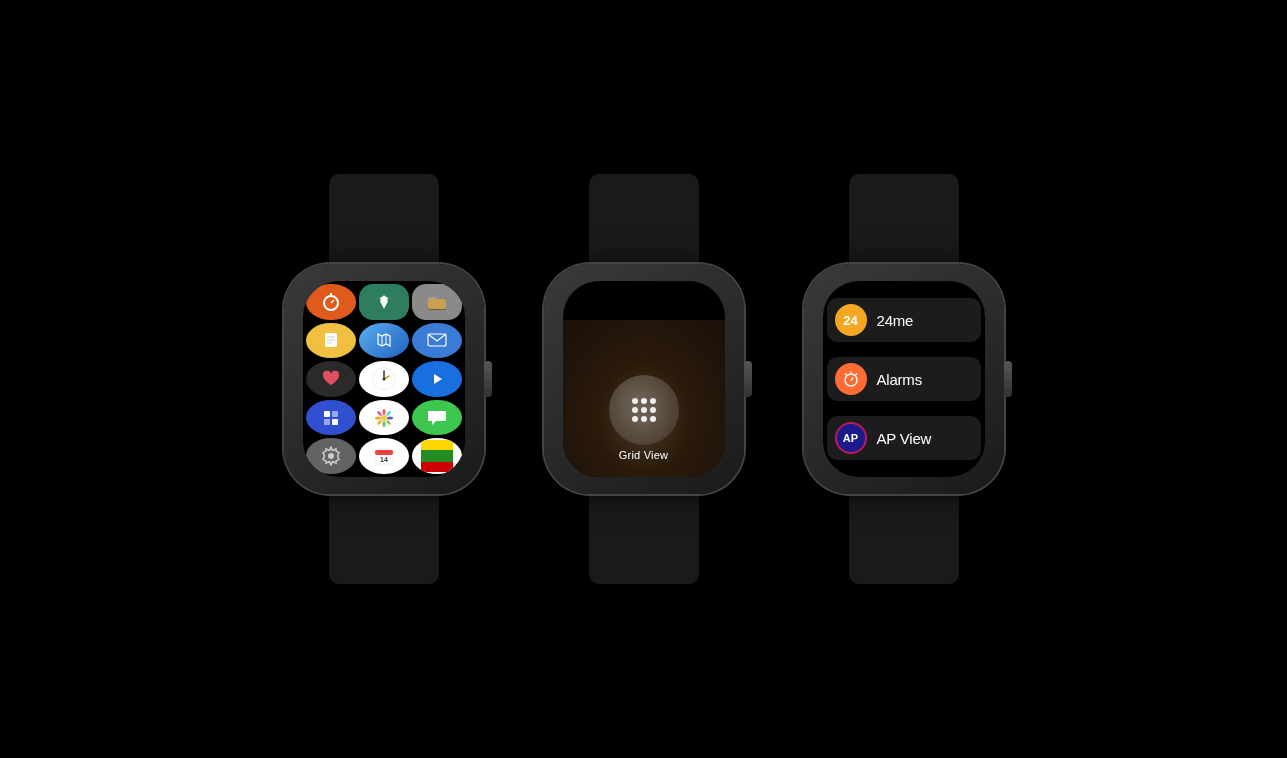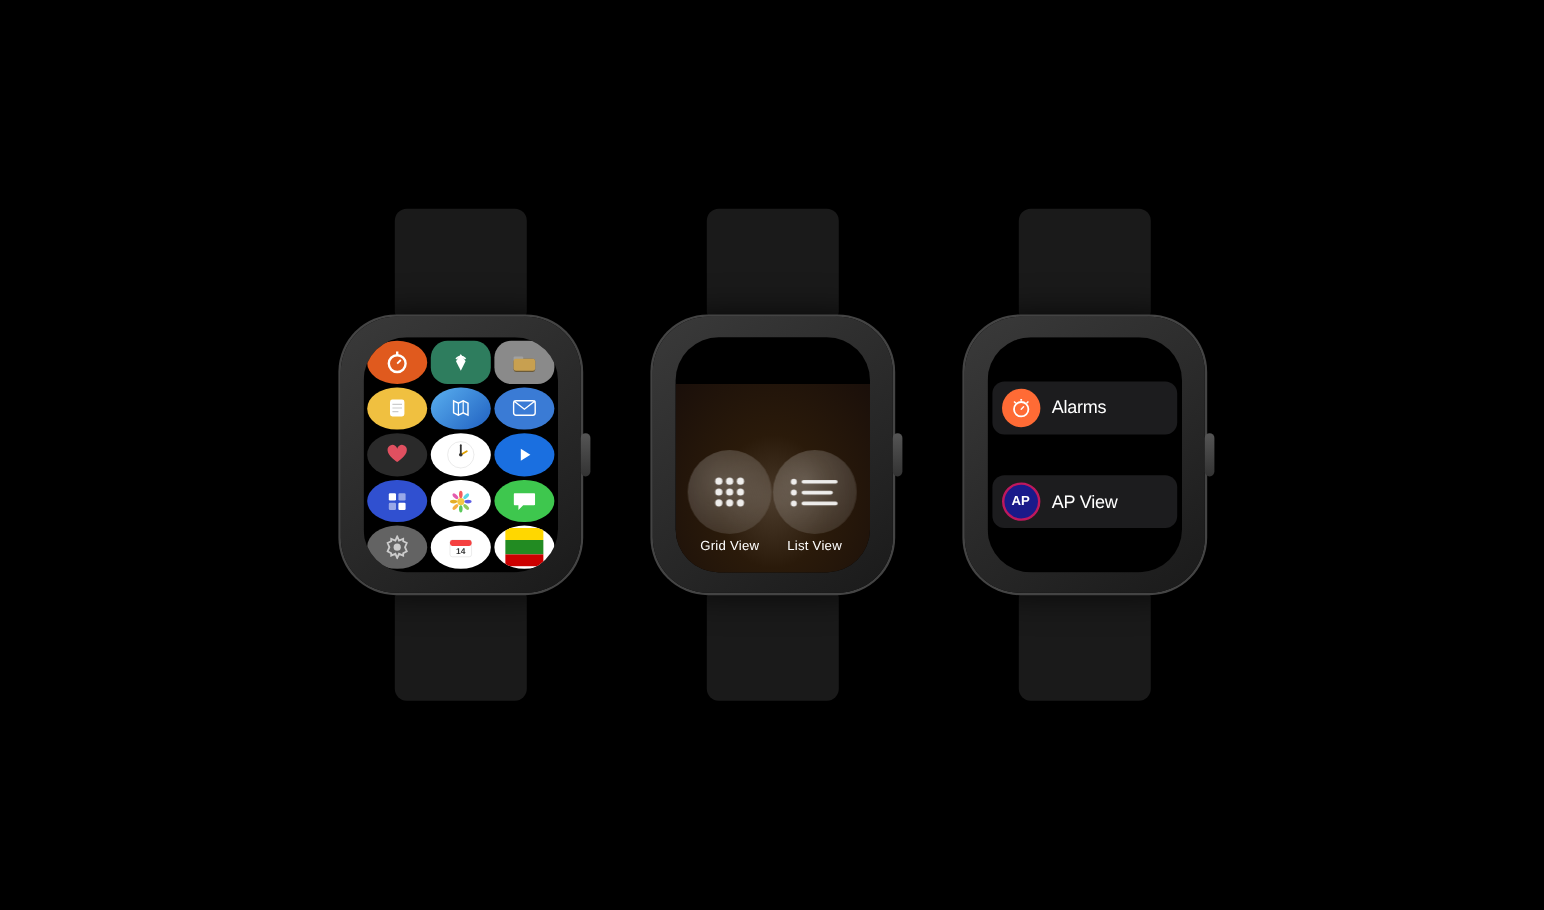--- a/index.html
+++ b/index.html
@@ -373,53 +373,40 @@
               <div class="dot"></div>
               <div class="dot"></div>
               <div class="dot"></div>
               <div class="dot"></div>
               <div class="dot"></div>
             </div>
           </div>
           <span class="view-label">Grid View</span>
         </div>
 
-        <div class="view-option">
-          <div class="view-circle">
-            <div class="list-lines">
-              <div class="list-row">
-                <div class="list-dot"></div>
-                <div class="list-line" style="width:30px;"></div>
-              </div>
-              <div class="list-row">
-                <div class="list-dot"></div>
-                <div class="list-line" style="width:26px;"></div>
-              </div>
-              <div class="list-row">
-                <div class="list-dot"></div>
-                <div class="list-line" style="width:30px;"></div>
-              </div>
-            </div>
-          </div>
-          <span class="view-label">List View</span>
-        </div>
 
       </div>
     </div>
   </div>
   <div class="band-bottom"></div>
 </div>
 
 <div class="watch">
   <div class="band-top"></div>
   <div class="watch-body">
     <div class="crown"></div>
     <div class="screen">
       <div class="app-list">
 
+        <div class="list-item">
+          <div class="list-app-icon icon-24me">
+            <span>24</span>
+          </div>
+          <span class="list-app-name">24me</span>
+        </div>
 
 
         <div class="list-item">
           <div class="list-app-icon icon-alarms">
             <svg width="18" height="18" viewBox="0 0 18 18">
                 <circle cx="9" cy="10" r="6" fill="none" stroke="#fff" stroke-width="1.5"></circle>
                 <line x1="9" y1="3" x2="9" y2="1.5" stroke="#fff" stroke-width="1.5"></line>
                 <line x1="9" y1="10" x2="11" y2="8" stroke="#fff" stroke-width="1.2" stroke-linecap="round"></line>
                 <line x1="3" y1="3.5" x2="4.5" y2="5" stroke="#fff" stroke-width="1.2"></line>
                 <line x1="15" y1="3.5" x2="13.5" y2="5" stroke="#fff" stroke-width="1.2"></line>

